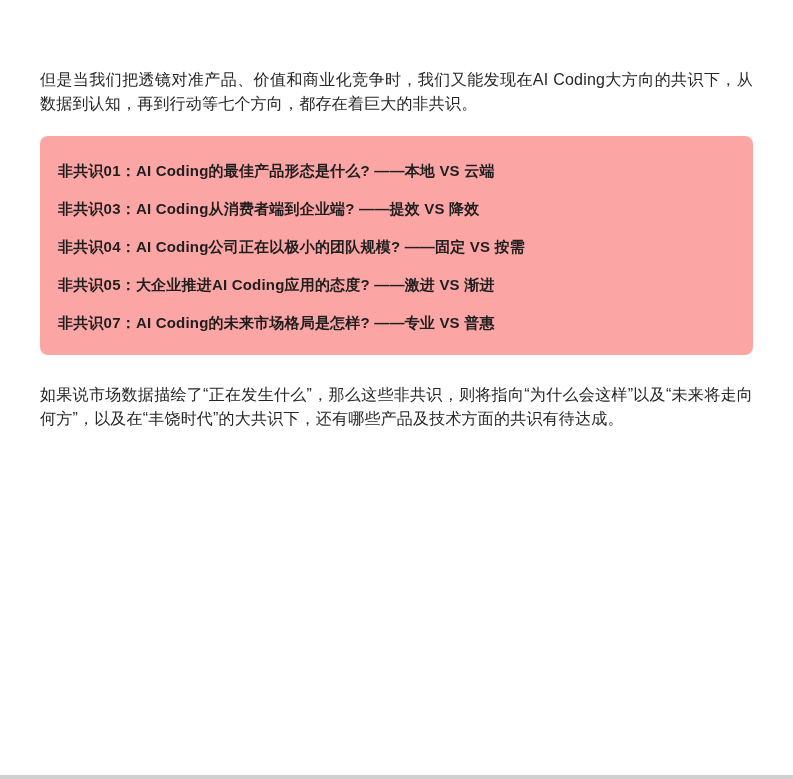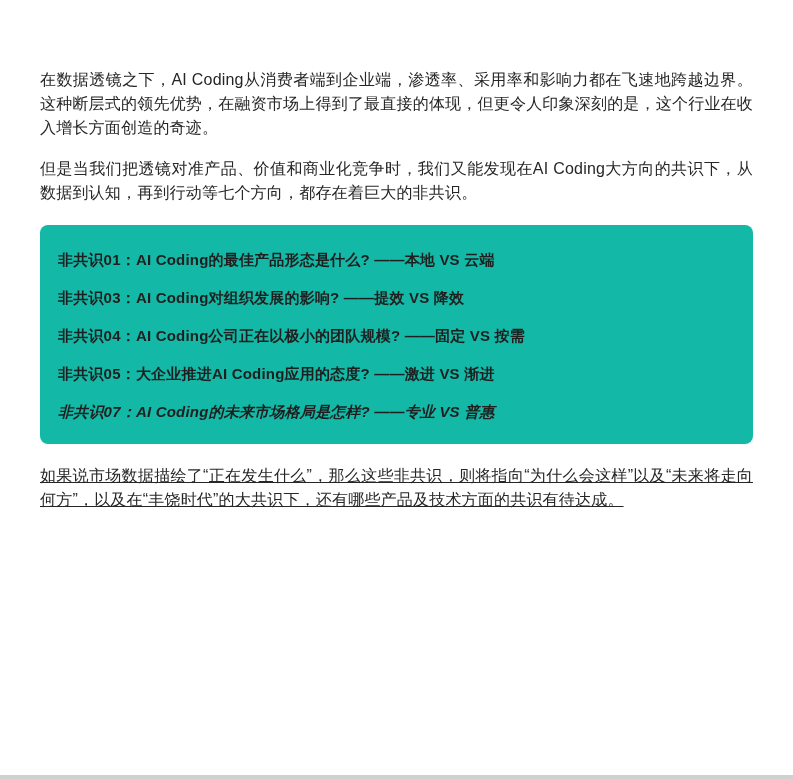--- a/index.html
+++ b/index.html
@@ -19,57 +19,56 @@
   }
   .para {
     font-size: 16px;
     line-height: 24px;
     letter-spacing: 0.2px;
     color: #262626;
     margin-bottom: 17px;
     text-align: justify;
   }
   .nc-box {
-    background: #14b8a6;
+    background: #fca5a5;
     border-radius: 8px;
     margin: 20px 0;
     padding: 24px 18px 21px 18px;
   }
   .nc-item {
     font-size: 15px;
     line-height: 22px;
     font-weight: 600;
     color: #1f1f1f;
     letter-spacing: 0.2px;
     margin-bottom: 16px;
   }
-  .nc-item:last-child { margin-bottom: 0; font-style: italic; }
-  .closing { margin-top: 20px; text-decoration: underline; }
+  .nc-item:last-child { margin-bottom: 0; }
+  .closing { margin-top: 28px; }
   .bottom-divider {
     position: absolute;
     left: 0;
     bottom: 0;
     width: 100%;
     height: 4px;
     background: #d0d0d0;
   }
 </style>
 </head>
 <body>
 
 <div class="article">
 
-  <p class="para">在数据透镜之下，AI Coding从消费者端到企业端，渗透率、采用率和影响力都在飞速地跨越边界。这种断层式的领先优势，在融资市场上得到了最直接的体现，但更令人印象深刻的是，这个行业在收入增长方面创造的奇迹。</p>
 
 
   <p class="para">但是当我们把透镜对准产品、价值和商业化竞争时，我们又能发现在AI Coding大方向的共识下，从数据到认知，再到行动等七个方向，都存在着巨大的非共识。</p>
 
   <div class="nc-box">
     <div class="nc-item">非共识01：AI Coding的最佳产品形态是什么? ——本地 VS 云端</div>
-    <div class="nc-item">非共识03：AI Coding对组织发展的影响? ——提效 VS 降效</div>
+    <div class="nc-item">非共识03：AI Coding从消费者端到企业端? ——提效 VS 降效</div>
     <div class="nc-item">非共识04：AI Coding公司正在以极小的团队规模? ——固定 VS 按需</div>
     <div class="nc-item">非共识05：大企业推进AI Coding应用的态度? ——激进 VS 渐进</div>
     <div class="nc-item">非共识07：AI Coding的未来市场格局是怎样? ——专业 VS 普惠</div>
   </div>
 
   <p class="para closing">如果说市场数据描绘了“正在发生什么”，那么这些非共识，则将指向“为什么会这样”以及“未来将走向何方”，以及在“丰饶时代”的大共识下，还有哪些产品及技术方面的共识有待达成。</p>
 
 </div>
 
 <div class="bottom-divider"></div>

